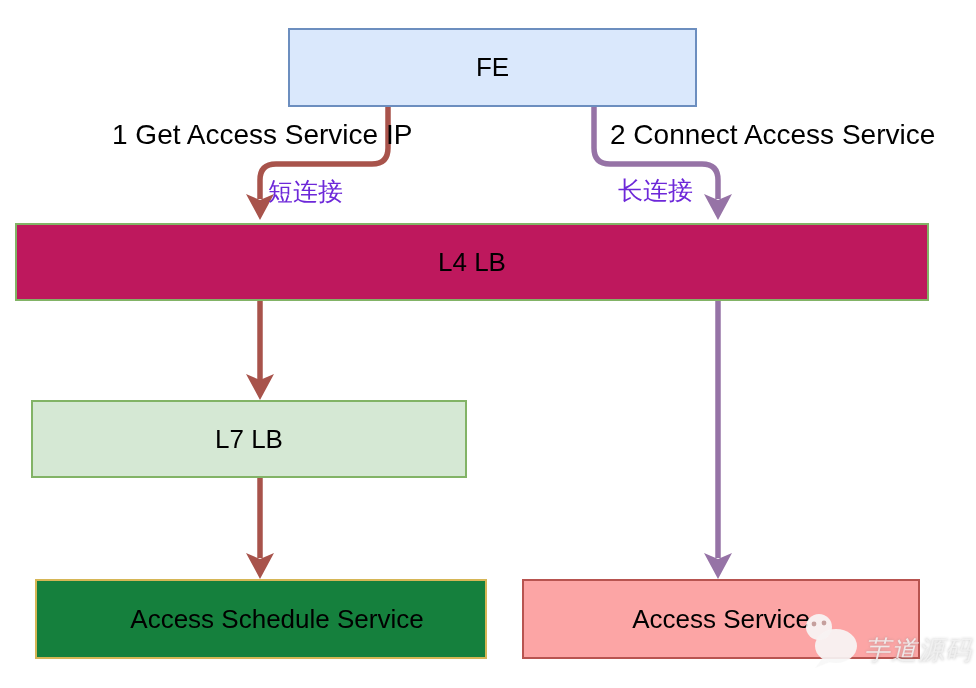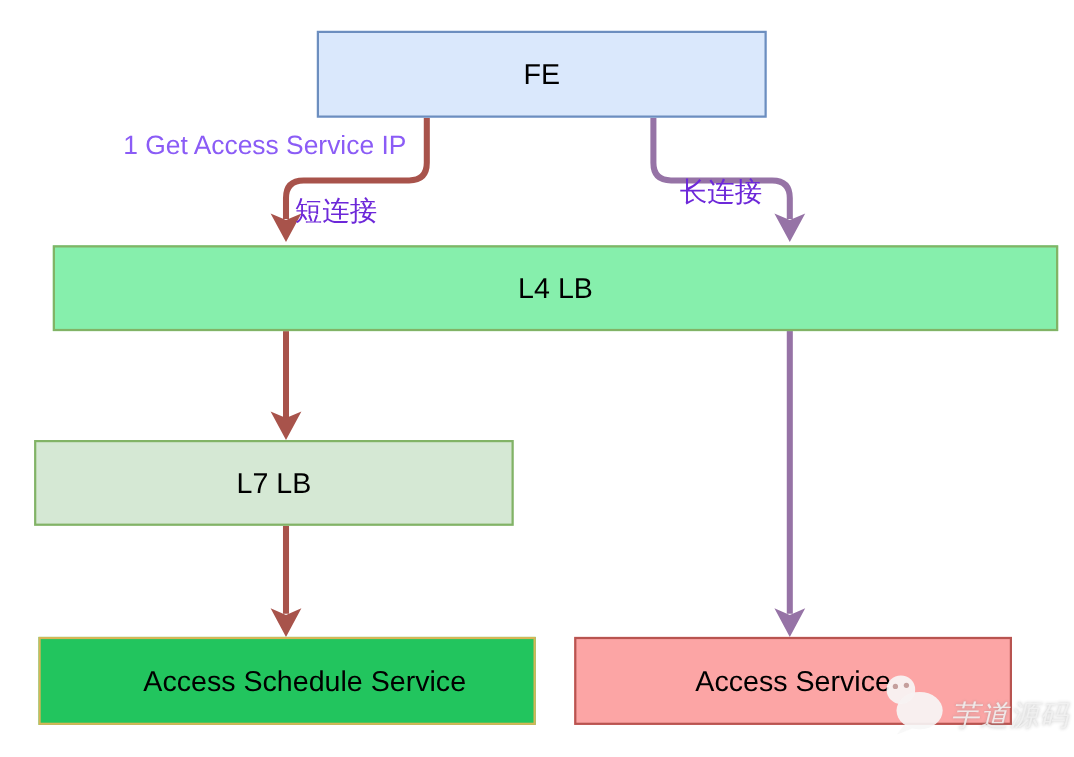--- a/index.html
+++ b/index.html
@@ -19,42 +19,42 @@
     align-items: center;
     justify-content: center;
     box-sizing: border-box;
     border: 2px solid #000;
     font-size: 26px;
     color: #000;
     z-index: 2;
     text-align: center;
   }
   .node-fe       { left: 288px; top: 28px;  width: 409px; height: 79px; background: #dae8fc; border-color: #6c8ebf; }
-  .node-l4       { left: 48px;  top: 223px; width: 914px; height: 78px; background: #86efac; border-color: #82b366; }
+  .node-l4       { left: 15px;  top: 223px; width: 914px; height: 78px; background: #be185d; border-color: #82b366; }
   .node-l7       { left: 31px;  top: 400px; width: 436px; height: 78px; background: #d5e8d4; border-color: #82b366; }
-  .node-schedule { left: 35px;  top: 579px; width: 452px; height: 80px; background: #22c55e; border-color: #d6b656; padding-left: 32px; }
+  .node-schedule { left: 35px;  top: 579px; width: 452px; height: 80px; background: #15803d; border-color: #d6b656; padding-left: 32px; }
   .node-access   { left: 522px; top: 579px; width: 398px; height: 80px; background: #fca5a5; border-color: #b85450; }
   .edge-label {
     position: absolute;
-    font-size: 24px;
-    color: #8b5cf6;
+    font-size: 28px;
+    color: #000000;
     white-space: nowrap;
     z-index: 3;
   }
   .edge-sublabel {
     position: absolute;
     font-size: 25px;
     color: #6d28d9;
     white-space: nowrap;
     z-index: 3;
   }
   .lbl-get-ip   { left: 112px; top: 119px; }
   .lbl-connect  { left: 610px; top: 119px; }
   .lbl-short    { left: 268px; top: 175px; }
-  .lbl-long     { left: 618px; top: 158px; }
+  .lbl-long     { left: 618px; top: 174px; }
   .watermark {
     position: absolute;
     left: 798px; top: 612px;
     display: flex;
     align-items: flex-end;
     z-index: 5;
     opacity: 0.95;
     font-style: italic;
   }
   .watermark-text {
@@ -103,20 +103,21 @@
 
   <div class="node node-schedule">
     <span>Access Schedule Service</span>
   </div>
 
   <div class="node node-access">
     <span>Access Service</span>
   </div>
 
   <div class="edge-label lbl-get-ip">1 Get Access Service IP</div>
+  <div class="edge-label lbl-connect">2 Connect Access Service</div>
   <div class="edge-sublabel lbl-short">短连接</div>
   <div class="edge-sublabel lbl-long">长连接</div>
 
   <div class="watermark">
     <svg width="64" height="56" viewBox="0 0 64 56">
       <circle cx="21" cy="15" r="13" fill="rgba(248,248,248,0.95)"></circle>
       <circle cx="16" cy="12" r="2.4" fill="rgba(190,150,148,0.9)"></circle>
       <circle cx="26" cy="11" r="2.4" fill="rgba(190,150,148,0.9)"></circle>
       <ellipse cx="38" cy="34" rx="21" ry="17" fill="rgba(248,248,248,0.95)"></ellipse>
       <polygon points="24,47 17,56 32,50" fill="rgba(248,248,248,0.95)"></polygon>

